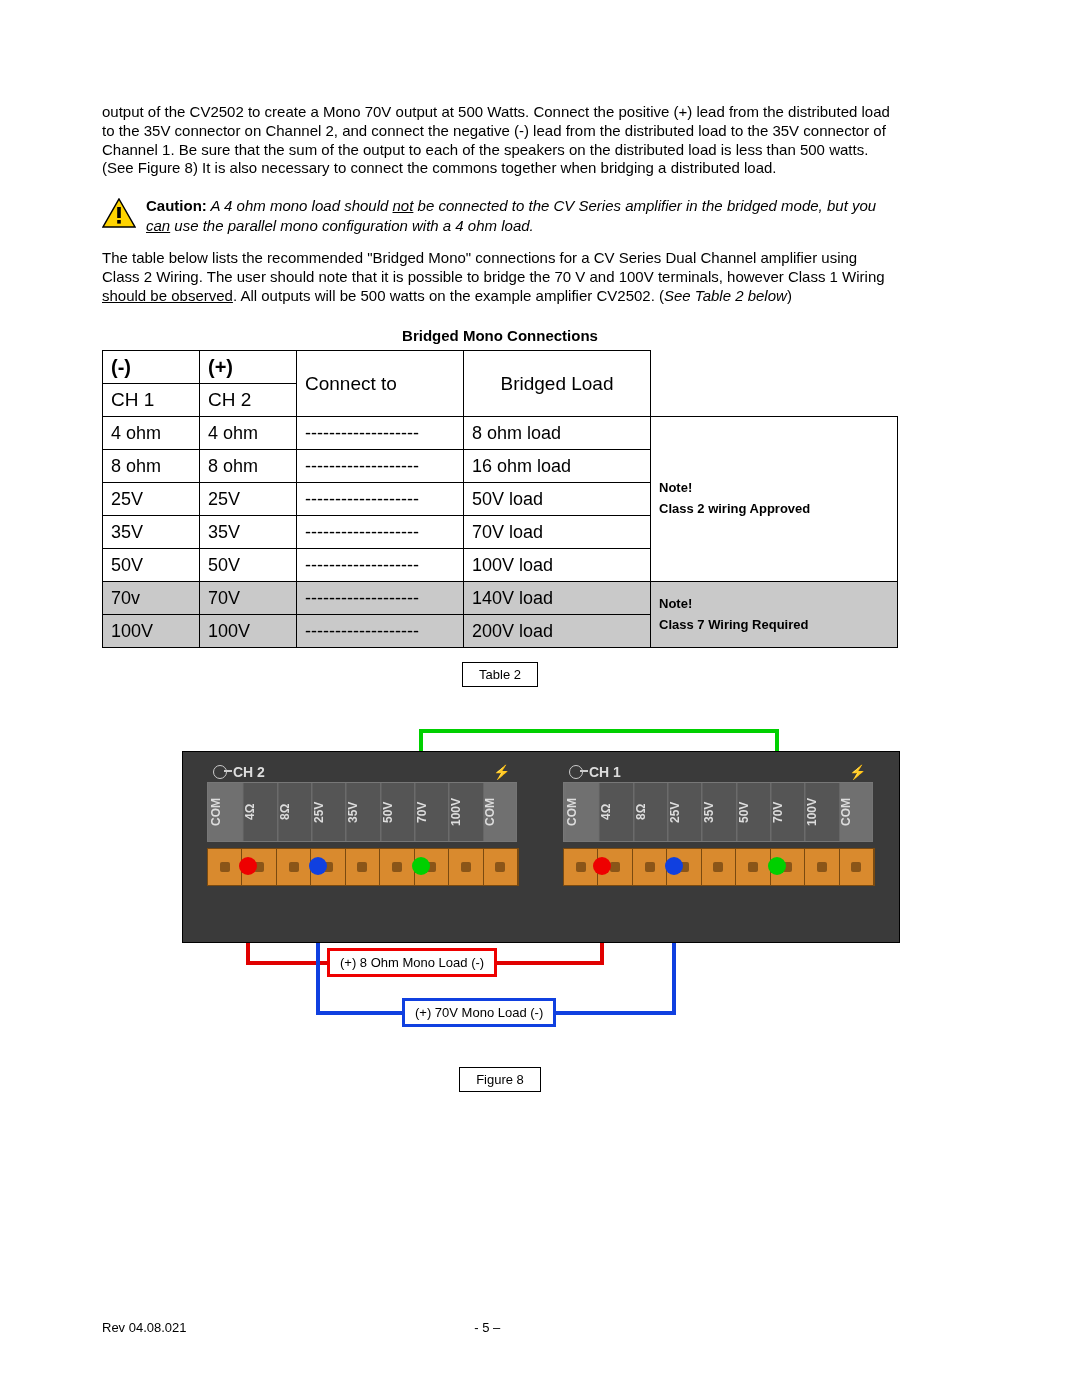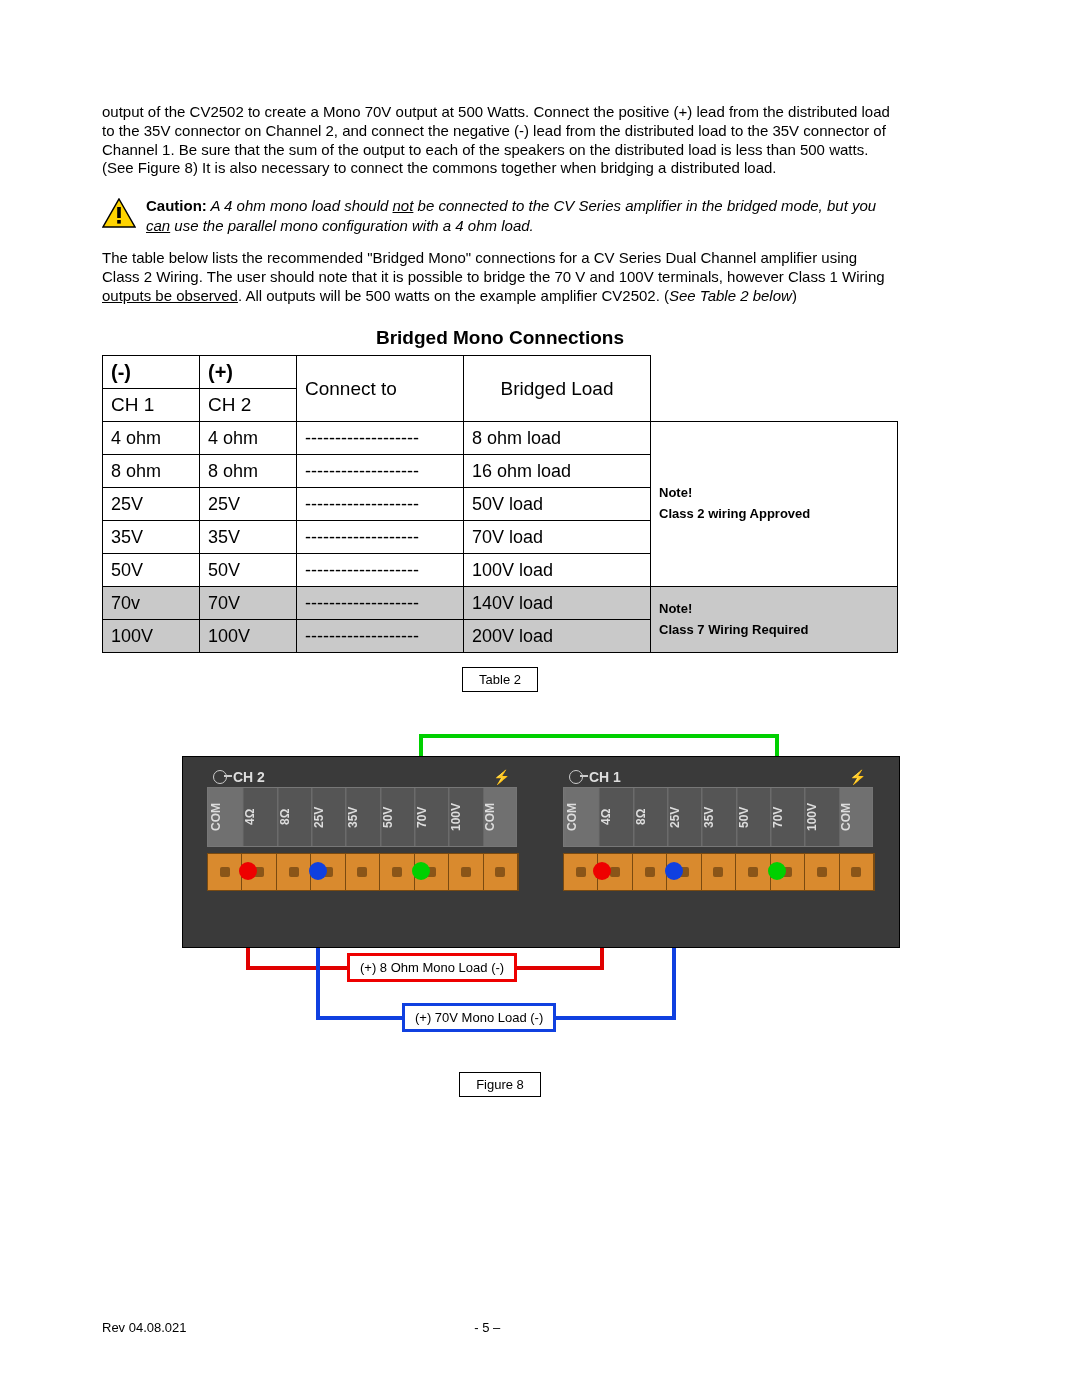--- a/index.html
+++ b/index.html
@@ -2,21 +2,21 @@
 <html><head>
 <meta charset="utf-8">
 <style>
   html,body{margin:0;padding:0;background:#fff;}
   .page{width:1000px;height:1397px;position:relative;font-family:Arial,Helvetica,sans-serif;color:#000;}
   .content{position:absolute;left:102px;right:102px;top:103px;}
   p{margin:0 0 6px 0;font-size:15px;line-height:1.25;}
   .caution-row{display:flex;align-items:flex-start;margin:18px 0 14px 0;}
   .caution-text{font-size:15px;line-height:1.3;font-style:italic;}
   .caution-text b{font-style:normal;font-weight:bold;}
-  .table-title{text-align:center;font-weight:bold;font-size:19px;margin:22px 0 6px 0;}
+  .table-title{text-align:center;font-weight:bold;font-size:15px;margin:22px 0 6px 0;}
   table.bmc{border-collapse:collapse;width:100%;font-size:18px;}
   table.bmc td,table.bmc th{border:1px solid #000;padding:2px 8px;text-align:left;vertical-align:middle;height:28px;}
   .hdr-sign{font-size:20px;font-weight:bold;}
   .hdr-ch{font-size:19px;}
   .shade{background:#c9c9c9;}
   .note-cell{font-size:13px;font-weight:bold;text-align:center;line-height:1.6;}
   .caption-box{border:1px solid #000;display:inline-block;padding:4px 16px;font-size:13px;}
   .caption-wrap{text-align:center;margin-top:14px;}
   .fig-area{position:relative;height:420px;margin-top:36px;}
   .panel{position:absolute;left:80px;top:28px;width:716px;height:190px;background:#3a3a3a;border:1px solid #000;}
@@ -31,21 +31,21 @@
   .labels div:last-child{border-right:none;}
   .lbl-com{background:#707070;color:#eee;}
   .term-strip{position:absolute;top:96px;display:flex;background:#d98a2e;height:36px;width:310px;border:1px solid #7a4a10;}
   .ts-ch2{left:24px;} .ts-ch1{left:380px;}
   .term-strip div{flex:1;border-right:1px solid #7a4a10;position:relative;}
   .term-strip div::after{content:"";position:absolute;left:50%;top:50%;width:10px;height:10px;background:#8a5518;border-radius:2px;transform:translate(-50%,-50%);}
   .dot{position:absolute;width:18px;height:18px;border-radius:50%;z-index:5;}
   .d-red{background:#e00;} .d-blue{background:#1040e0;} .d-green{background:#00d000;}
   svg.wires{position:absolute;left:0;top:0;width:876px;height:420px;pointer-events:none;}
   .load-label{border:3px solid;font-size:13px;padding:4px 10px;background:#fff;position:absolute;white-space:nowrap;}
-  .ll-red{border-color:#e00;margin-left:20px;} .ll-blue{border-color:#1040e0;}
+  .ll-red{border-color:#e00;} .ll-blue{border-color:#1040e0;}
   .footer{position:absolute;bottom:62px;left:102px;right:102px;font-size:13px;display:flex;}
   .footer .mid{flex:1;text-align:center;}
 </style>
 </head>
 <body>
 
 <div class="page">
   <div class="content">
 
     <p>output of the CV2502 to create a Mono 70V output at 500 Watts.  Connect the positive (+) lead from the distributed load to the 35V connector on Channel 2, and connect the negative (-) lead from the distributed load to the 35V connector of Channel 1. Be sure that the sum of the output to each of the speakers on the distributed load is less than 500 watts.  (See Figure 8)  It is also necessary to connect the commons together when bridging a distributed load.</p>
@@ -56,21 +56,21 @@
         <rect x="15.2" y="9" width="3.6" height="11" fill="#000"></rect>
         <rect x="15.2" y="22" width="3.6" height="3.6" fill="#000"></rect>
       </svg>
       <div class="caution-text">
         <b>Caution:</b>
         <span>  </span><span>A 4 ohm mono load should </span><u>not</u><span> be connected to the CV Series amplifier in the bridged mode, but you </span><u>can</u><span> use the parallel mono configuration with a 4 ohm load.</span>
       </div>
     </div>
 
     <p>
-      <span>The table below lists the recommended "Bridged Mono" connections for a CV Series Dual Channel amplifier using Class 2 Wiring.  The user should note that it is possible to bridge the 70 V and 100V terminals, however Class 1 Wiring </span><u>outputs be observed</u><span>.  All outputs will be 500 watts on the example amplifier CV2502. (</span><i>See Table 2 below</i><span>)</span>
+      <span>The table below lists the recommended "Bridged Mono" connections for a CV Series Dual Channel amplifier using Class 2 Wiring.  The user should note that it is possible to bridge the 70 V and 100V terminals, however Class 1 Wiring </span><u>should be observed</u><span>.  All outputs will be 500 watts on the example amplifier CV2502. (</span><i>See Table 2 below</i><span>)</span>
     </p>
 
     <div class="table-title">Bridged Mono Connections</div>
 
     <table class="bmc">
       <tbody>
           <tr>
         <td style="width:80px;"><span class="hdr-sign">(-)</span></td>
         <td style="width:80px;"><span class="hdr-sign">(+)</span></td>
         <td rowspan="2" style="width:150px;" class="hdr-ch">Connect to</td>

